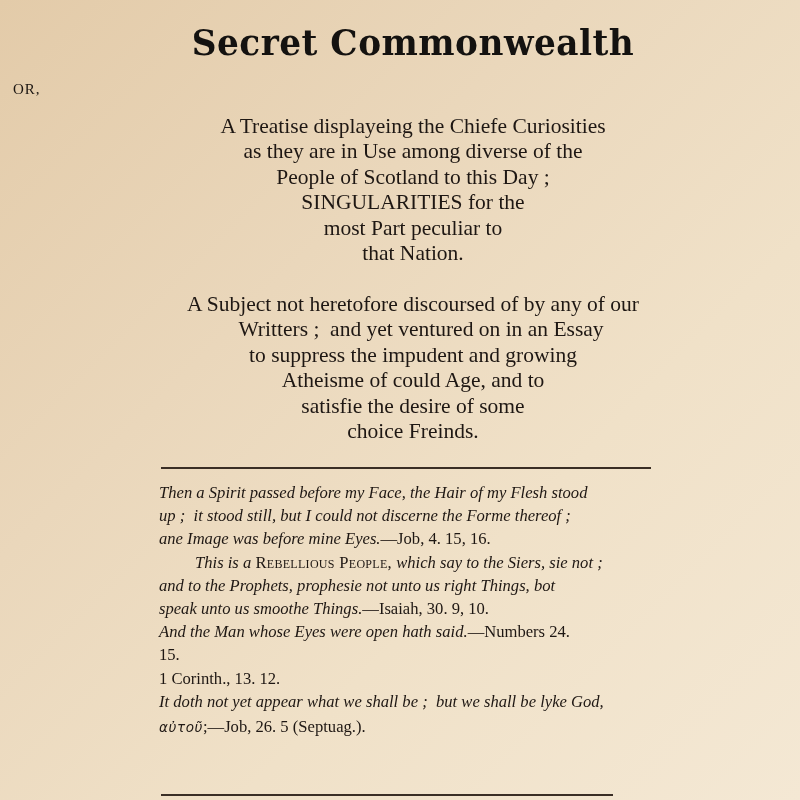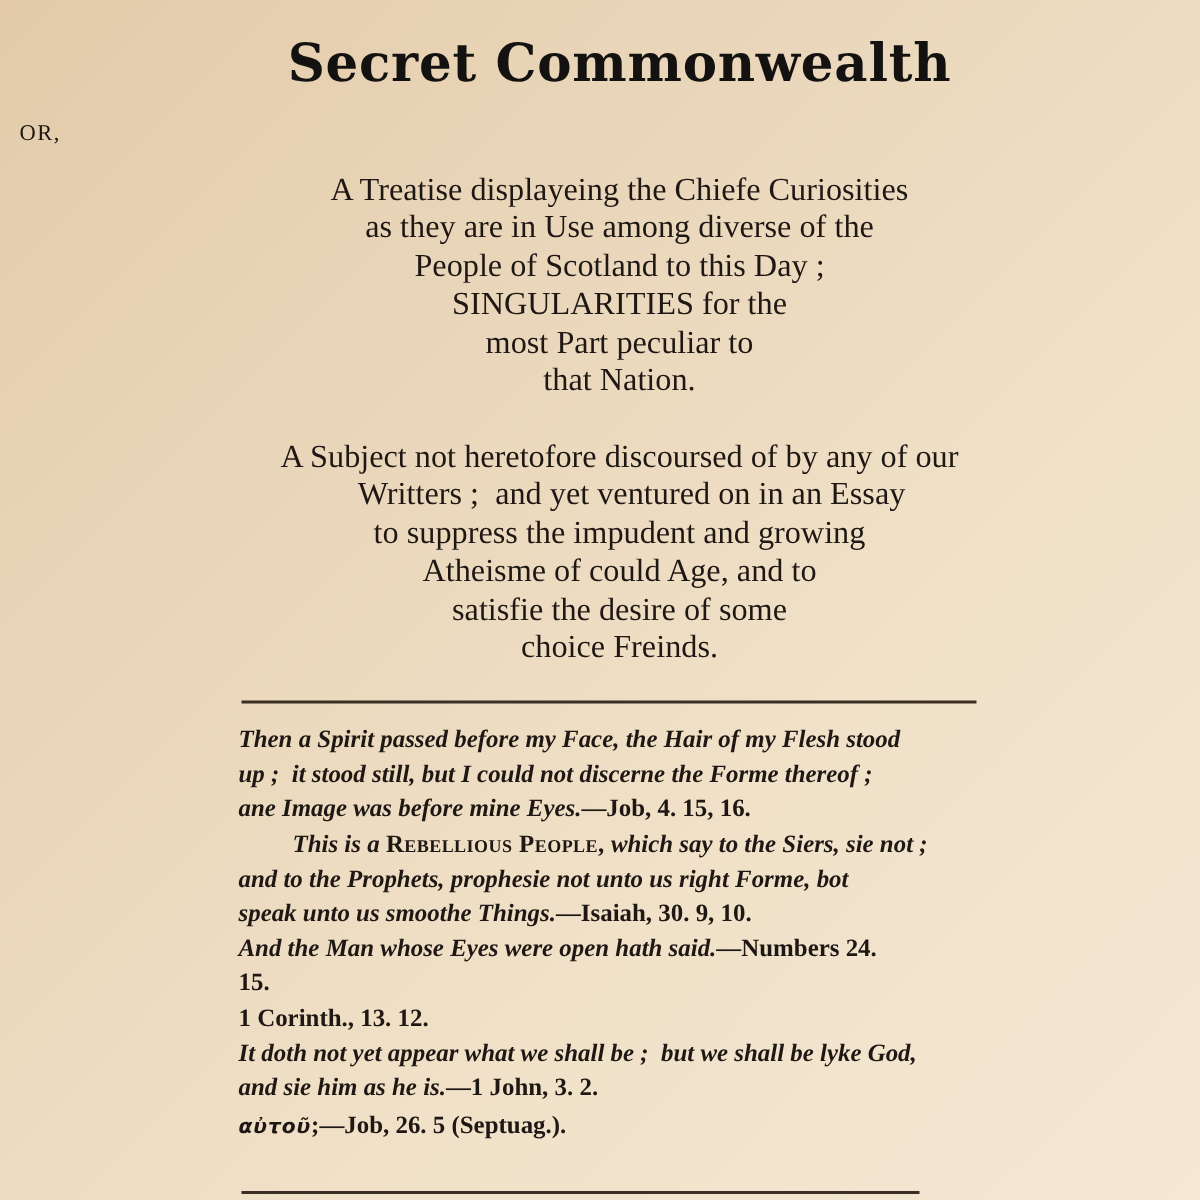--- a/index.html
+++ b/index.html
@@ -63,21 +63,20 @@
       left: 146px;
       top: 481px;
       width: 500px;
       font-size: 16.6px;
       line-height: 23.2px;
       color: #1e1713;
     }
     .quote {
       padding-left: 28px;
       text-indent: -28px;
-      font-weight: bold;
     }
     .quote .it { font-style: italic; }
     .quote .sc {
       font-variant: small-caps;
       font-style: normal;
       letter-spacing: 0.3px;
     }
     .quote div { white-space: nowrap; }
     .greek {
       margin-top: 3px;
@@ -127,36 +126,35 @@
   <div class="quotes">
 
     <div class="quote">
       <div><span class="it">Then a Spirit passed before my Face, the Hair of my Flesh stood</span></div>
       <div style="white-space:pre;"><span class="it">up ;  it stood still, but I could not discerne the Forme thereof ;</span></div>
       <div><span class="it">ane Image was before mine Eyes.</span><span>—Job, 4. 15, 16.</span></div>
     </div>
 
     <div class="quote">
       <div><span class="it" style="white-space:pre;margin-left:36px;">This is a </span><span class="sc">Rebellious People,</span><span class="it" style="white-space:pre;text-align:right;"> which say to the Siers, sie not ;</span></div>
-      <div><span class="it">and to the Prophets, prophesie not unto us right Forme, bot</span></div>
+      <div><span class="it">and to the Prophets, prophesie not unto us right Things, bot</span></div>
       <div><span class="it">speak unto us smoothe Things.</span><span>—Isaiah, 30. 9, 10.</span></div>
     </div>
 
     <div class="quote">
       <div><span class="it">And the Man whose Eyes were open hath said.</span><span>—Numbers 24.</span></div>
       <div><span>15.</span></div>
     </div>
 
     <div class="quote">
       <div><span>1 Corinth., 13. 12.</span></div>
     </div>
 
     <div class="quote">
       <div style="white-space:pre;"><span class="it">It doth not yet appear what we shall be ;  but we shall be lyke God,</span></div>
-      <div><span class="it">and sie him as he is.</span><span>—1 John, 3. 2.</span></div>
     </div>
 
     <div class="quote greek">
       <div><span>αὐτοῦ</span><span class="ref">;—Job, 26. 5 (Septuag.).</span></div>
     </div>
 
   </div>
 
   <div class="rule rule-bottom"></div>
 

